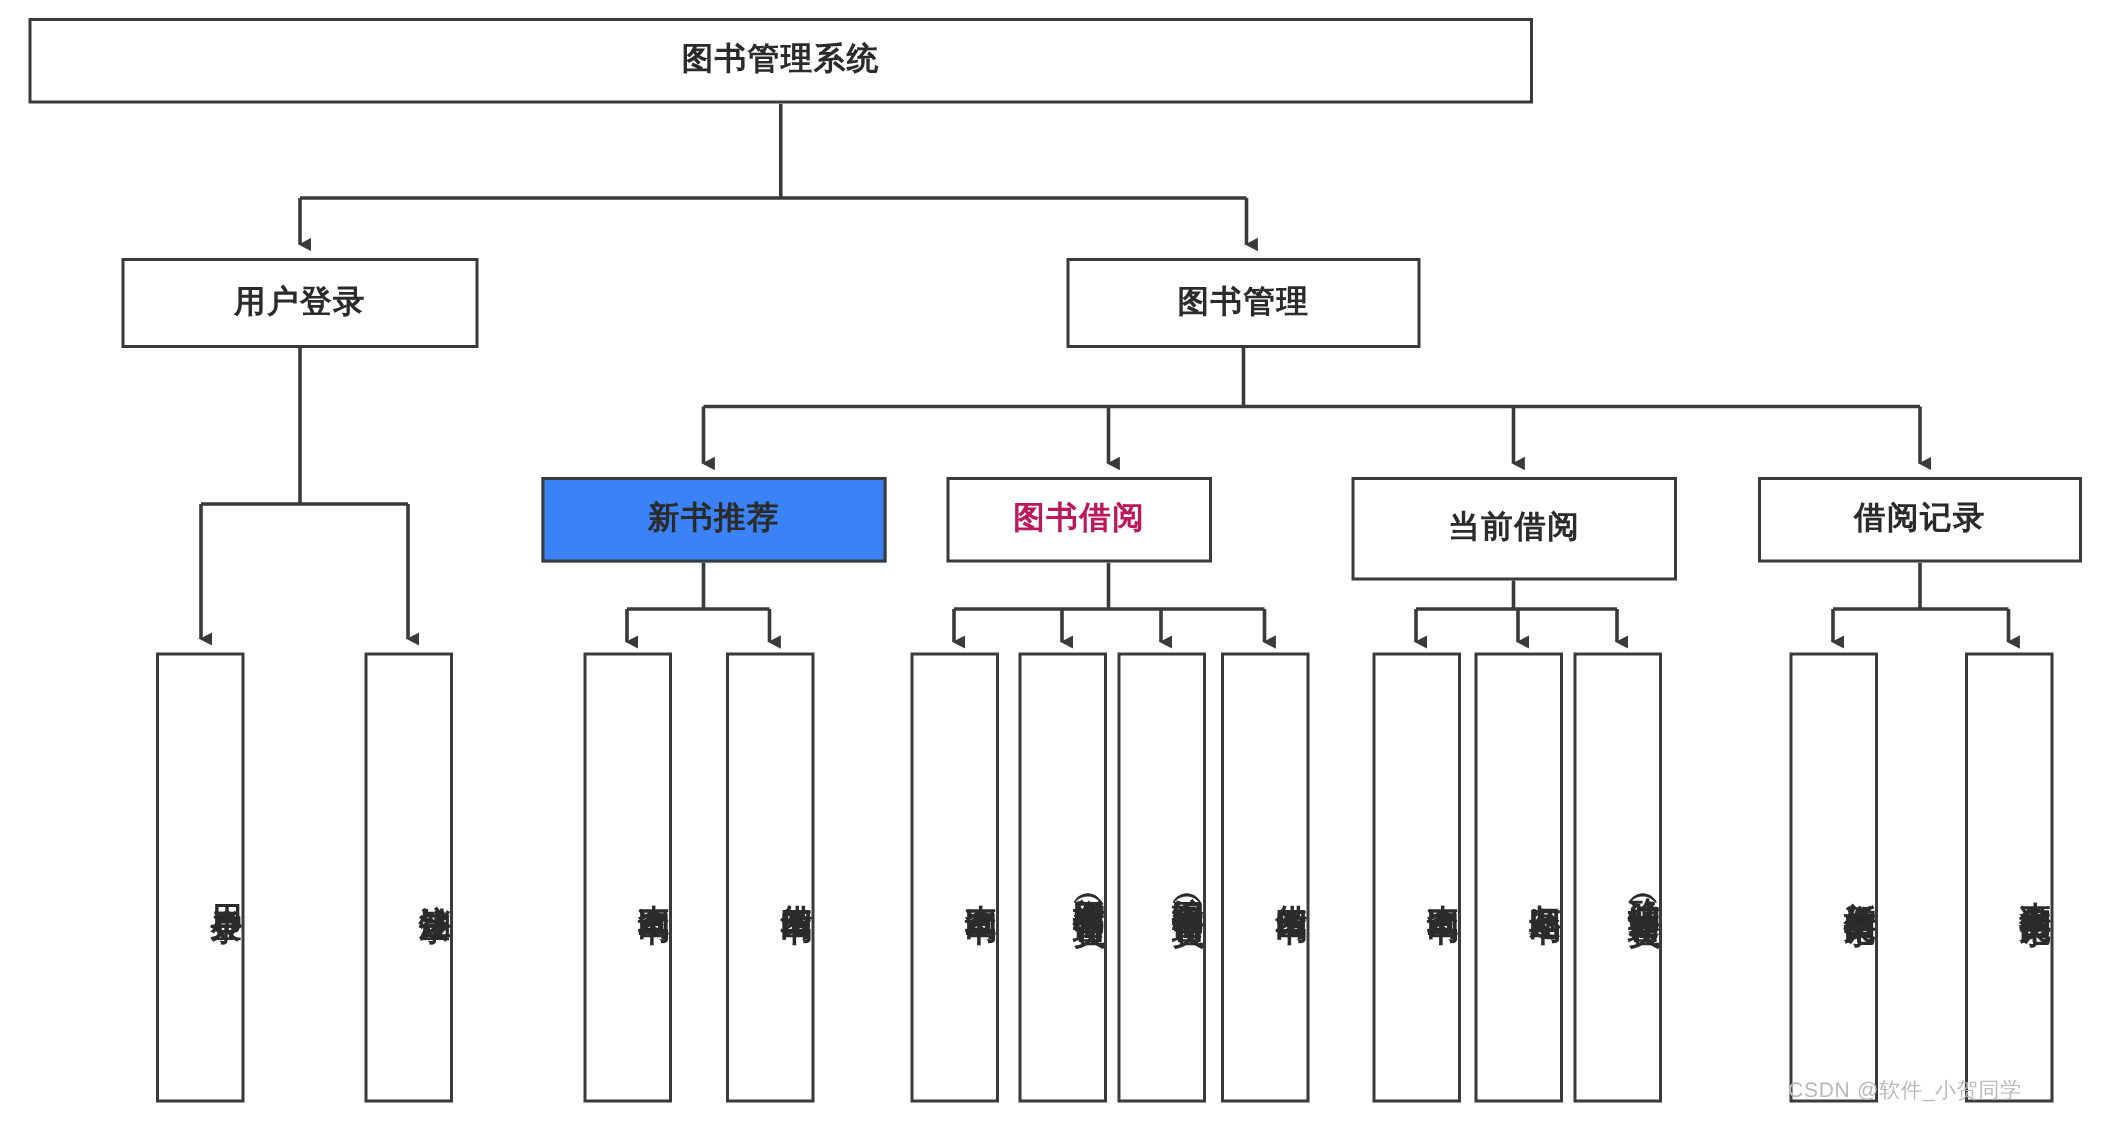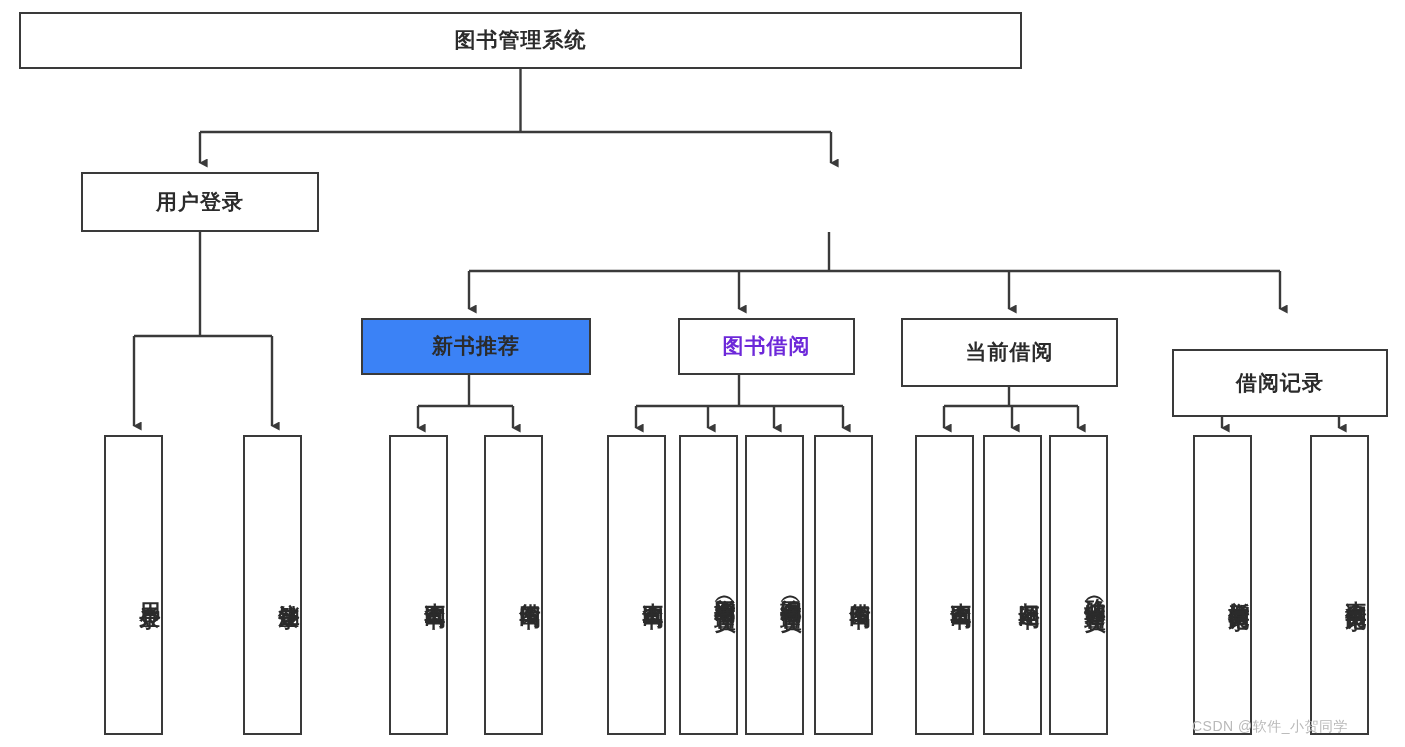--- a/index.html
+++ b/index.html
@@ -119,31 +119,34 @@
     </g>
   </svg>
 
   <div class="node horizontal" id="node-root" style="left: 19px; top: 12px; width: 1003px; height: 57px; border-color: rgb(58, 58, 58); color: rgb(43, 43, 43); background: rgb(255, 255, 255);">
     <span class="label">图书管理系统</span>
   </div>
 
   <div class="node horizontal" id="node-l1-0" style="left: 81px; top: 172px; width: 238px; height: 60px; border-color: rgb(58, 58, 58); color: rgb(43, 43, 43); background: rgb(255, 255, 255);">
     <span class="label">用户登录</span>
   </div>
+  <div class="node horizontal" id="node-l1-1" style="left: 711px; top: 172px; width: 236px; height: 60px; border-color: rgb(58, 58, 58); color: rgb(43, 43, 43); background: rgb(255, 255, 255);">
+    <span class="label">图书管理</span>
+  </div>
 
   <div class="node horizontal" id="node-l2-0" style="left: 361px; top: 318px; width: 230px; height: 57px; border-color: rgb(58, 58, 58); color: rgb(43, 43, 43); background: #3b82f6;">
     <span class="label">新书推荐</span>
   </div>
-  <div class="node horizontal" id="node-l2-1" style="left: 631px; top: 318px; width: 177px; height: 57px; border-color: rgb(58, 58, 58); color: #6d28d9; background: rgb(255, 255, 255); margin-left: 47px;">
+  <div class="node horizontal" id="node-l2-1" style="left: 631px; top: 318px; width: 177px; height: 57px; border-color: rgb(58, 58, 58); color: #be185d; background: rgb(255, 255, 255);">
     <span class="label">图书借阅</span>
   </div>
   <div class="node horizontal" id="node-l2-2" style="left: 901px; top: 318px; width: 217px; height: 69px; border-color: rgb(58, 58, 58); color: rgb(43, 43, 43); background: rgb(255, 255, 255);">
     <span class="label">当前借阅</span>
   </div>
-  <div class="node horizontal" id="node-l2-3" style="left: 1172px; top: 318px; width: 216px; height: 68px; border-color: rgb(58, 58, 58); color: rgb(43, 43, 43); background: rgb(255, 255, 255); margin-top: 31px;">
+  <div class="node horizontal" id="node-l2-3" style="left: 1172px; top: 318px; width: 216px; height: 57px; border-color: rgb(58, 58, 58); color: rgb(43, 43, 43); background: rgb(255, 255, 255);">
     <span class="label">借阅记录</span>
   </div>
 
   <div class="node vertical" id="node-leaf-0" style="left: 104px; top: 435px; width: 59px; height: 300px; border-color: rgb(58, 58, 58); color: rgb(43, 43, 43); background: rgb(255, 255, 255);">
     <span class="label">用户登录</span>
   </div>
   <div class="node vertical" id="node-leaf-1" style="left: 243px; top: 435px; width: 59px; height: 300px; border-color: rgb(58, 58, 58); color: rgb(43, 43, 43); background: rgb(255, 255, 255);">
     <span class="label">注销登录</span>
   </div>
   <div class="node vertical" id="node-leaf-2" style="left: 389px; top: 435px; width: 59px; height: 300px; border-color: rgb(58, 58, 58); color: rgb(43, 43, 43); background: rgb(255, 255, 255);">

